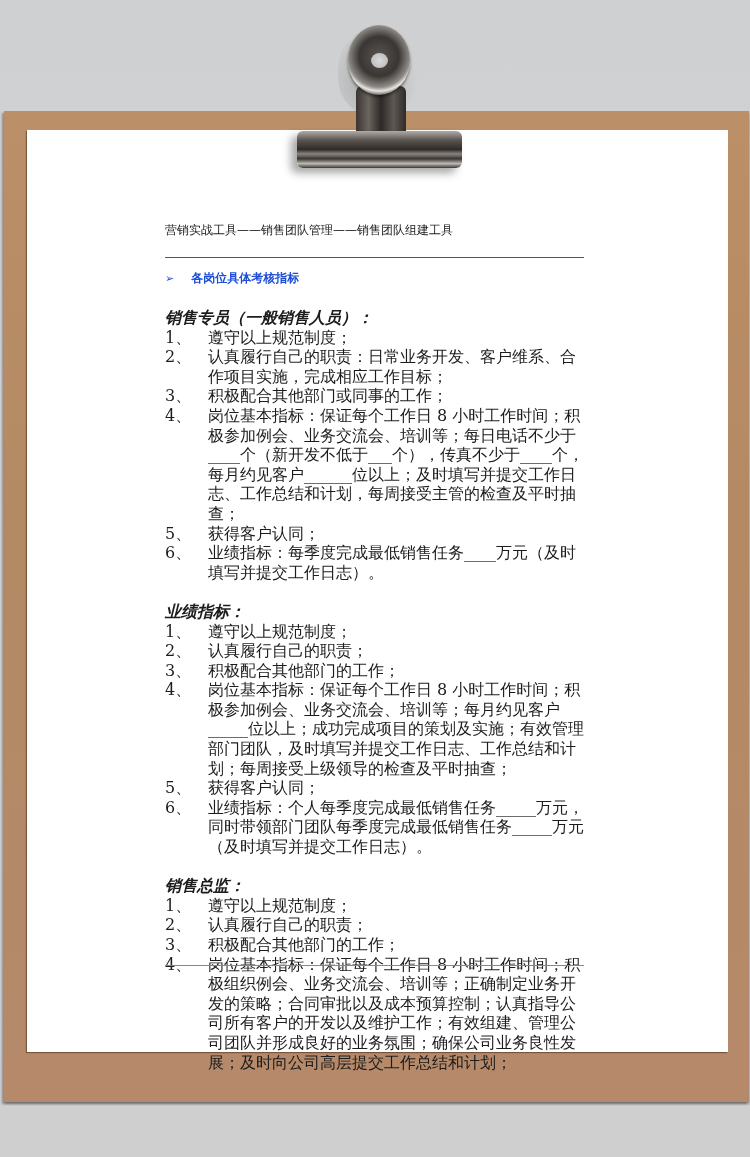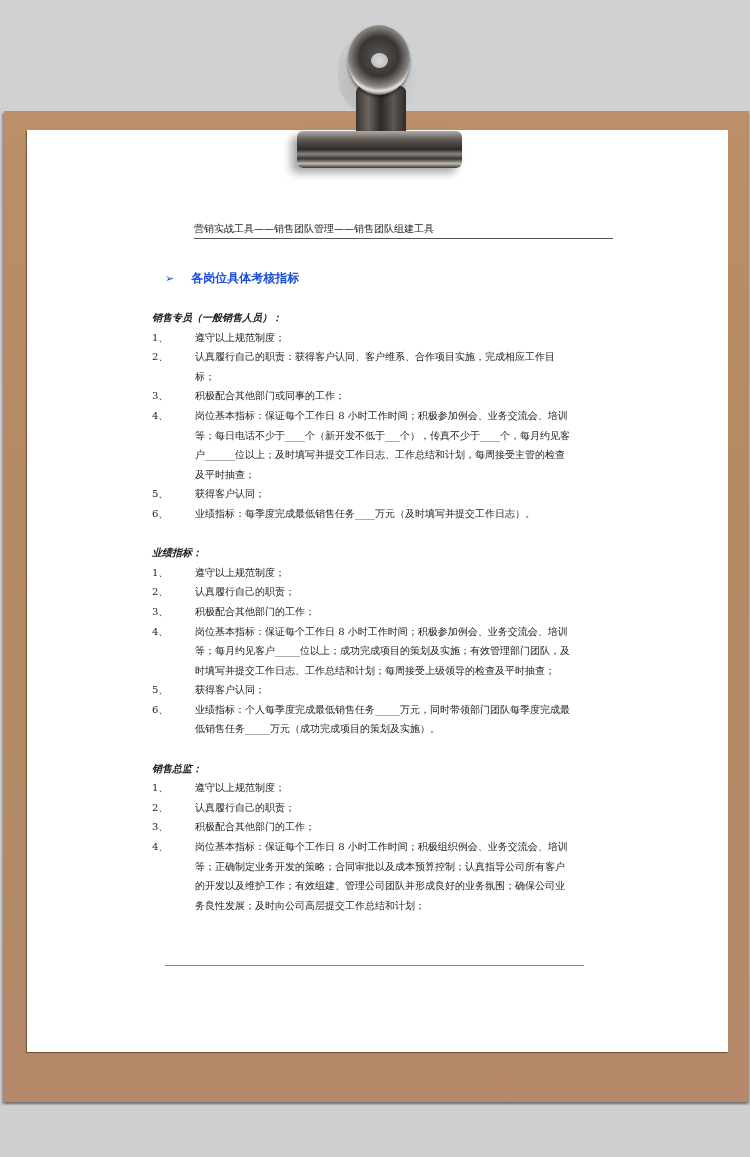--- a/index.html
+++ b/index.html
@@ -81,47 +81,46 @@
       background: linear-gradient(180deg, #b0aba6 0%, #5a5450 25%, #2f2b28 50%, #8a8580 62%, #3a3532 75%, #bdb8b2 88%, #3c3835 100%);
       box-shadow: -6px 5px 8px rgba(0,0,0,0.35);
     }
     
     .header-line {
       position: absolute;
       left: 165px;
       top: 222px;
       width: 419px;
       border-bottom: 1px solid #555;
-      padding-bottom: 2px;
+      padding-bottom: 18px;
       font-family: "DejaVu Sans", "Liberation Sans", sans-serif;
-      font-size: 10px;
+      font-size: 12px;
       color: #222;
       letter-spacing: 0px;
-      margin-left: 29px;
     }
     .section-title {
       position: absolute;
       left: 165px;
       top: 270px;
       font-size: 12px;
       font-weight: bold;
       font-family: "DejaVu Sans", "Liberation Sans", sans-serif;
       color: #1d4ed8;
     }
     .section-title .bullet {
       display: inline-block;
       width: 22px;
       font-size: 11px;
     }
     .doc-body {
       position: absolute;
-      left: 152px;
+      left: 165px;
       top: 308px;
       width: 422px;
-      font-size: 10px;
+      font-size: 16px;
       line-height: 19.6px;
       color: #1c1c1c;
     }
     .role-title {
       font-weight: bold;
       font-style: italic;
       margin: 0;
     }
     .role-block {
       margin-bottom: 19.6px;
@@ -168,21 +167,21 @@
 <div class="doc-body">
 
   <div class="role-block">
     <p class="role-title">销售专员（一般销售人员）：</p>
     <div class="item">
         <span class="num">1、</span>
         <span class="txt">遵守以上规范制度；</span>
       </div>
     <div class="item">
         <span class="num">2、</span>
-        <span class="txt">认真履行自己的职责：获得客户认同、客户维系、合作项目实施，完成相应工作目标；</span>
+        <span class="txt">认真履行自己的职责：日常业务开发、客户维系、合作项目实施，完成相应工作目标；</span>
       </div>
     <div class="item">
         <span class="num">3、</span>
         <span class="txt">积极配合其他部门或同事的工作；</span>
       </div>
     <div class="item">
         <span class="num">4、</span>
         <span class="txt">岗位基本指标：保证每个工作日 8 小时工作时间；积极参加例会、业务交流会、培训等；每日电话不少于____个（新开发不低于___个），传真不少于____个，每月约见客户______位以上；及时填写并提交工作日志、工作总结和计划，每周接受主管的检查及平时抽查；</span>
       </div>
     <div class="item">
@@ -212,21 +211,21 @@
     <div class="item">
         <span class="num">4、</span>
         <span class="txt">岗位基本指标：保证每个工作日 8 小时工作时间；积极参加例会、业务交流会、培训等；每月约见客户_____位以上；成功完成项目的策划及实施；有效管理部门团队，及时填写并提交工作日志、工作总结和计划；每周接受上级领导的检查及平时抽查；</span>
       </div>
     <div class="item">
         <span class="num">5、</span>
         <span class="txt">获得客户认同；</span>
       </div>
     <div class="item">
         <span class="num">6、</span>
-        <span class="txt">业绩指标：个人每季度完成最低销售任务_____万元，同时带领部门团队每季度完成最低销售任务_____万元（成功完成项目的策划及实施）。</span>
+        <span class="txt">业绩指标：个人每季度完成最低销售任务_____万元，同时带领部门团队每季度完成最低销售任务_____万元（及时填写并提交工作日志）。</span>
       </div>
   </div>
 
   <div class="role-block">
     <p class="role-title">销售总监：</p>
     <div class="item">
         <span class="num">1、</span>
         <span class="txt">遵守以上规范制度；</span>
       </div>
     <div class="item">

